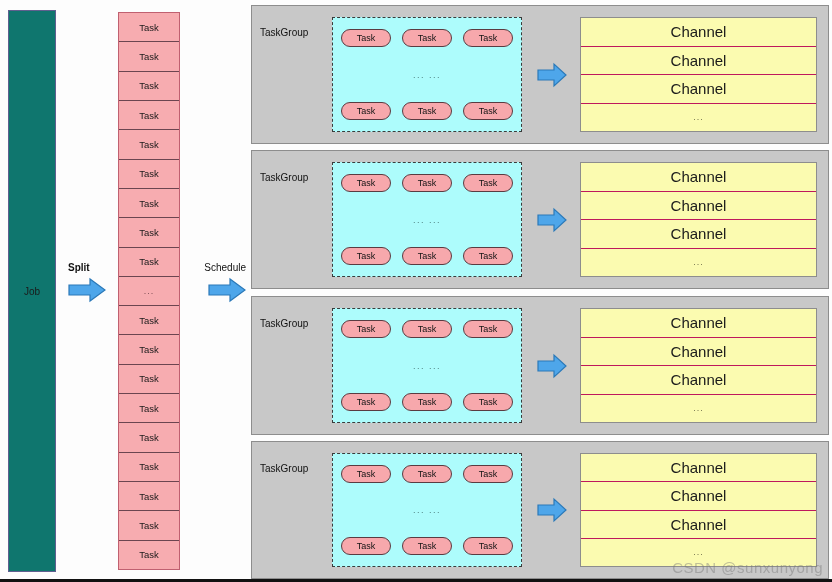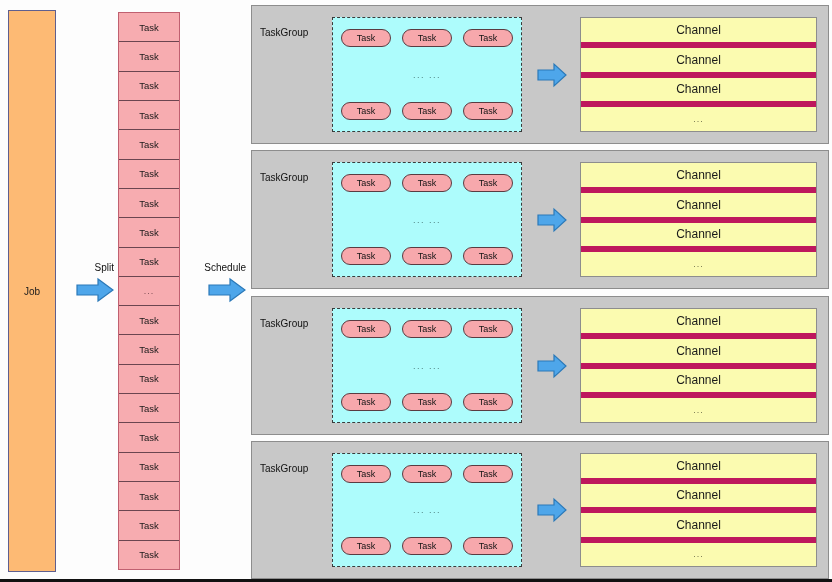--- a/index.html
+++ b/index.html
@@ -20,39 +20,40 @@
     box-sizing: border-box;
   }
 
   
   .job-box {
     position: absolute;
     left: 8px;
     top: 10px;
     width: 48px;
     height: 562px;
-    background: #fdba74;
+    background: #0f766e;
     border: 1px solid #5f5f8f;
     box-sizing: border-box;
     display: flex;
     align-items: center;
     justify-content: center;
   }
   .job-label {
     font-size: 10px;
     color: #1a1a1a;
   }
 
   
   .split-group {
     position: absolute;
     left: 68px;
     top: 262px;
     width: 46px;
-    text-align: right;
+    text-align: left;
+    font-weight: bold;
   }
   .schedule-group {
     position: absolute;
     left: 190px;
     top: 262px;
     width: 56px;
     text-align: right;
   }
   .flow-label {
     font-size: 10px;
@@ -173,25 +174,25 @@
     right: 11px;
     bottom: 11px;
     background: #fbfbb0;
     border: 1px solid #8d8d8d;
     box-sizing: border-box;
     display: flex;
     flex-direction: column;
   }
   .ch-cell {
     flex: 1 1 0;
-    border-bottom: 6px solid #be185d;
+    border-bottom: 1px solid #be185d;
     display: flex;
     align-items: center;
     justify-content: center;
-    font-size: 12px;
+    font-size: 15px;
     color: #1a1a1a;
     box-sizing: border-box;
     position: relative;
   }
   .ch-cell:last-child { border-bottom: none; }
   .ch-cell.ellipsis {
     color: #6f6f4a;
     letter-spacing: 1px;
     font-size: 9px;
   }
@@ -351,13 +352,14 @@
           </svg></div>
         <div class="ch-panel">
           <div class="ch-cell">Channel</div>
           <div class="ch-cell">Channel</div>
           <div class="ch-cell">Channel</div>
           <div class="ch-cell ellipsis">...</div>
         </div>
       </div>
     </div>
 
+  <div class="watermark">CSDN @sunxunyong</div>
 </div>
 
 </body></html>

